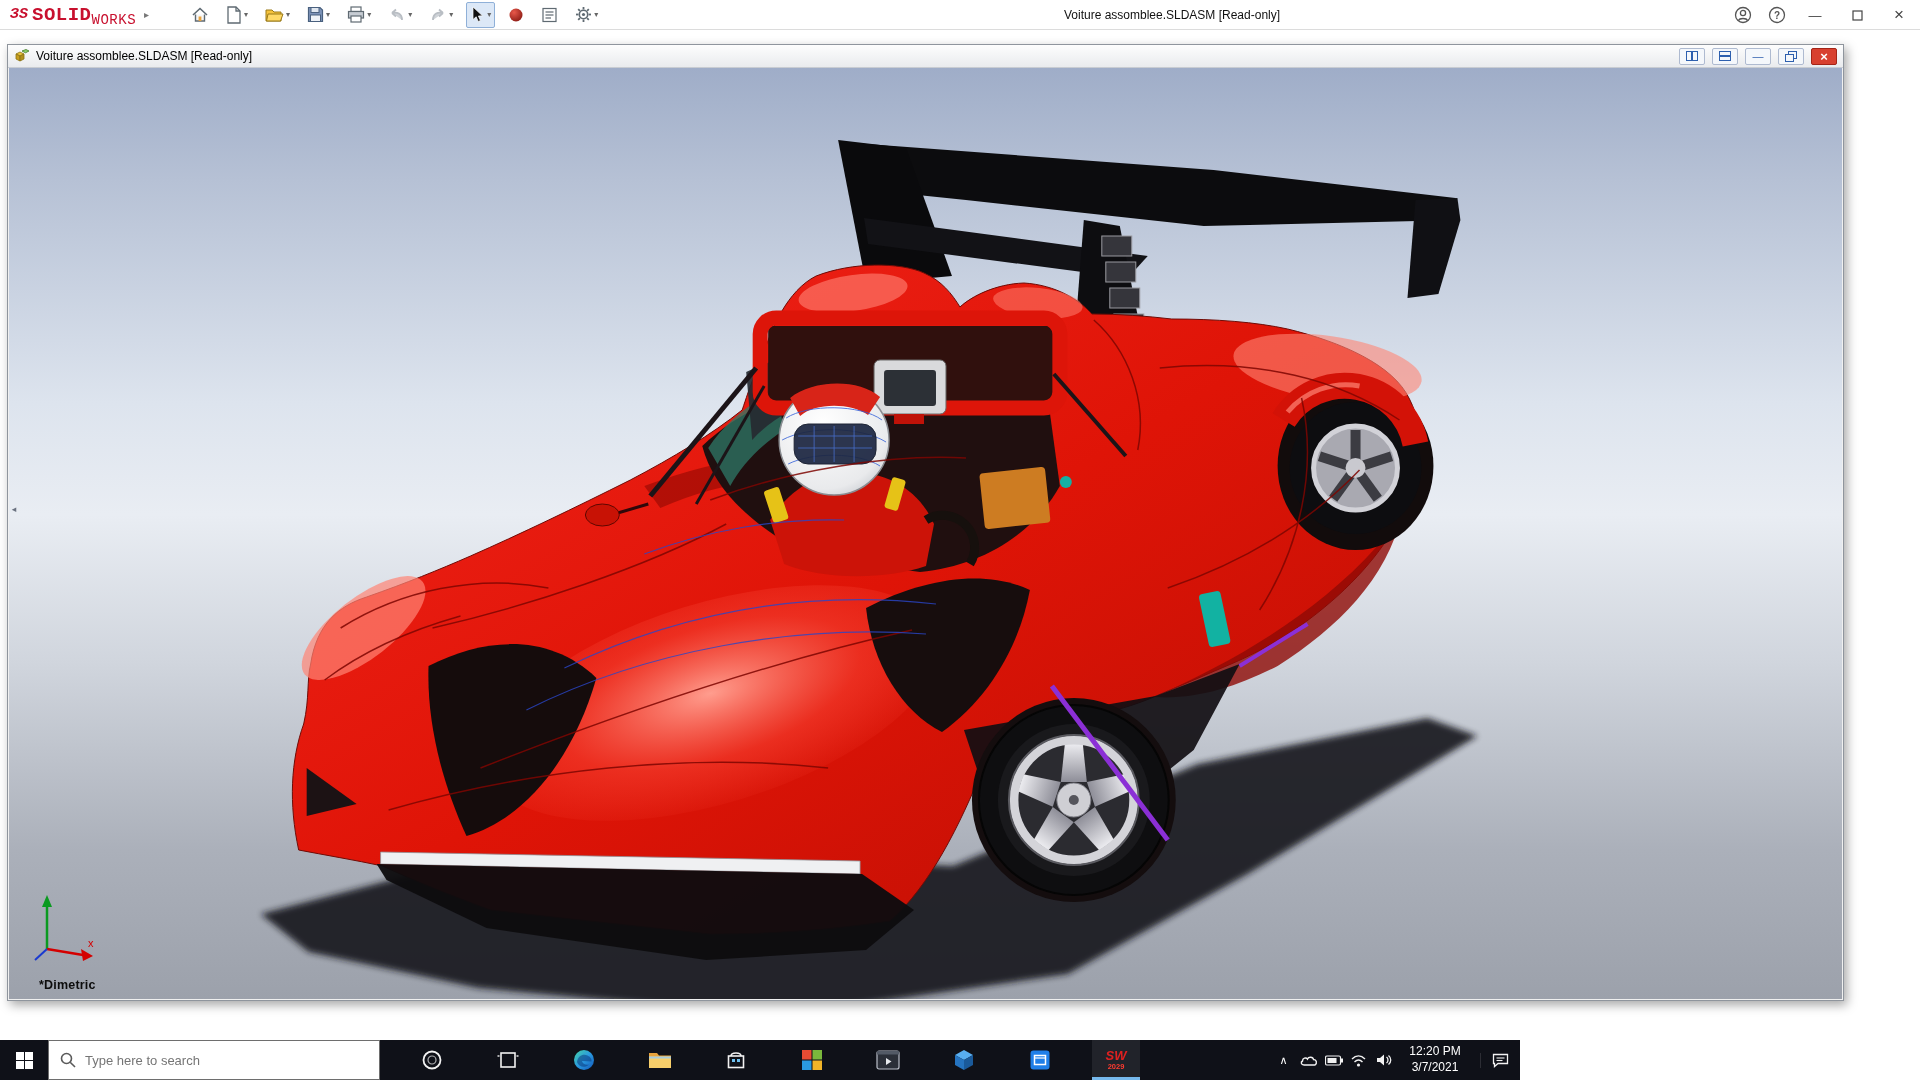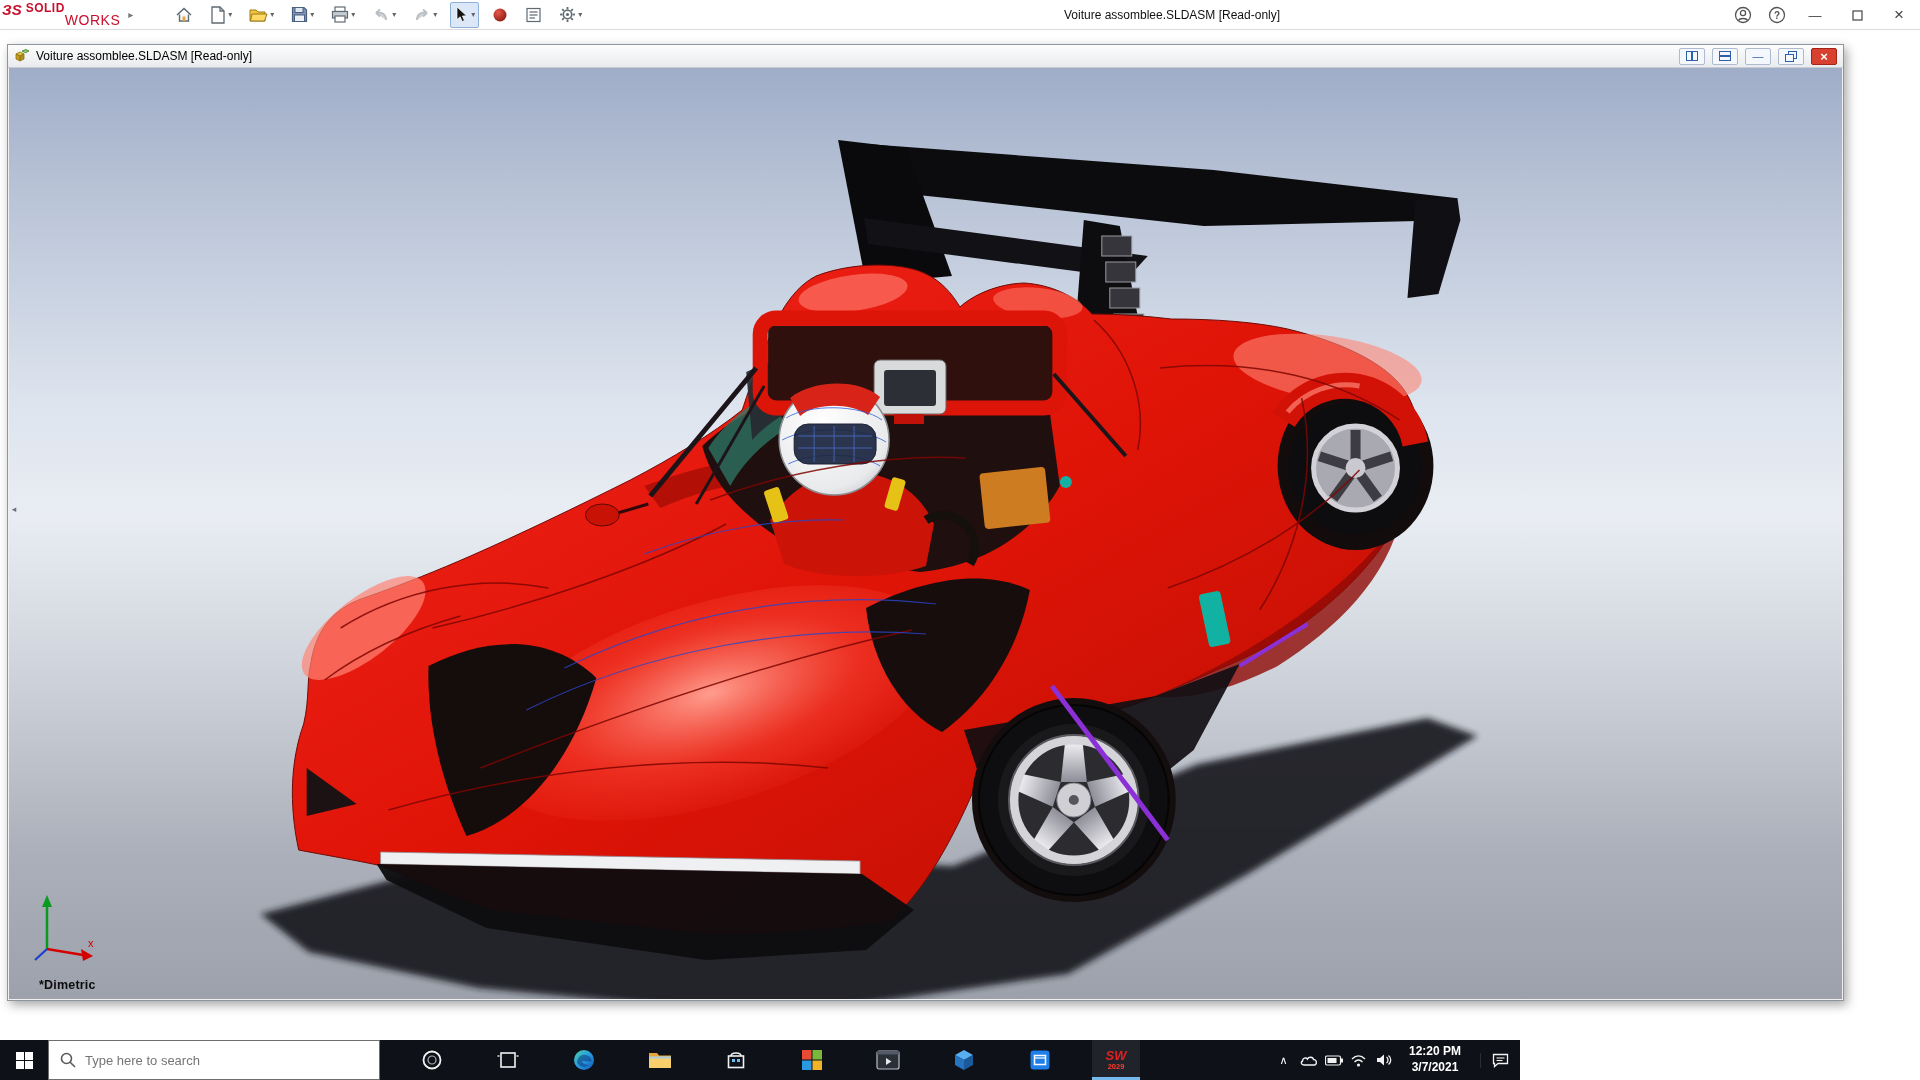--- a/index.html
+++ b/index.html
@@ -1,23 +1,23 @@
 <!DOCTYPE html>
 <html><head>
 <meta charset="utf-8">
 <style>
   * { box-sizing: border-box; margin: 0; padding: 0; }
   html,body { width:1920px; height:1080px; overflow:hidden; }
   body { font-family:"Liberation Sans", sans-serif; background:#ffffff; position:relative; font-size:12px; color:#222; }
 
   
   .titlebar { position:absolute; left:0; top:0; width:1920px; height:30px; background:#ffffff; border-bottom:1px solid #dcdcdc; display:flex; align-items:center; z-index:50; }
-  .brand { display:flex; align-items:flex-start; padding:0 6px 0 2px; white-space:nowrap; }
+  .brand { display:flex; align-items:center; padding:0 6px 0 10px; white-space:nowrap;font-family:Liberation Mono, monospace; }
   .brand .pre { color:#c8102e; font-weight:700; font-style:italic; font-size:15px; margin-right:4px; }
-  .brand .bold { color:#c8102e; font-weight:700; font-size:12px; letter-spacing:.5px; }
+  .brand .bold { color:#c8102e; font-weight:700; font-size:19px; letter-spacing:.5px; }
   .brand .light { color:#c8102e; font-weight:400; font-size:14px; letter-spacing:.5px;margin-top:11px; }
   .flyout { color:#777; font-size:10px; padding:0 10px 0 2px; }
   .tb-icons { display:flex; align-items:center; gap:9px; margin-left:28px; }
   .tb-btn { display:flex; align-items:center; gap:2px; height:26px; padding:0 3px; border:1px solid transparent; border-radius:2px; cursor:default; }
   .tb-btn svg { display:block; }
   .tb-btn .caret { font-size:8px; color:#666; line-height:1; }
   .tb-btn.disabled svg * { stroke:#b9bec4 !important; fill:#cfd3d8 !important; }
   .tb-btn.selected { border:1px solid #8fb0d8; background:#dce8f7; }
   .app-title { position:absolute; left:1172px; top:0; transform:translateX(-50%); height:30px; line-height:30px; font-size:12px; color:#111; white-space:nowrap; }
   .win-controls { position:absolute; right:0; top:0; height:30px; display:flex; }
@@ -47,21 +47,21 @@
   .tb-search { width:332px; background:#ffffff; border:1px solid #6e6e6e; display:flex; align-items:center; gap:9px; padding:0 11px; }
   .tb-search input { flex:1; border:none; outline:none; background:transparent; font-size:13px; color:#333; font-family:"Liberation Sans",sans-serif; }
   .tb-app { width:48px; display:flex; align-items:center; justify-content:center; position:relative;margin-left:28px; }
   .tb-app.active { background:rgba(255,255,255,.08); box-shadow:inset 0 -3px 0 #76b9ed; }
   .sw-tile { text-align:center; line-height:1; }
   .sw-tile .sw { color:#e02020; font-weight:700; font-style:italic; font-size:13px; display:block; }
   .sw-tile .yr { color:#ff3b30; font-size:7.5px; font-weight:700; display:block; margin-top:1px; }
   .tb-tray { margin-left:auto; display:flex; align-items:center; }
   .tray-icon { width:25px; height:40px; display:flex; align-items:center; justify-content:center; color:#fff; }
   .tray-chevron { color:#fff; font-size:11px; }
-  .tb-clock { width:78px; text-align:center; color:#fff; font-size:12px; line-height:1.3;font-weight:bold; }
+  .tb-clock { width:78px; text-align:center; color:#fff; font-size:12px; line-height:1.3; }
   .tb-notif { width:40px; border-left:1px solid rgba(255,255,255,.12); display:flex; align-items:center; justify-content:center; margin-left:6px; }
 </style>
 </head>
 <body>
 
 <div class="titlebar">
   <div class="brand">
     <span class="pre">ЗS</span>
     <span class="bold">SOLID</span>
     <span class="light">WORKS</span>

